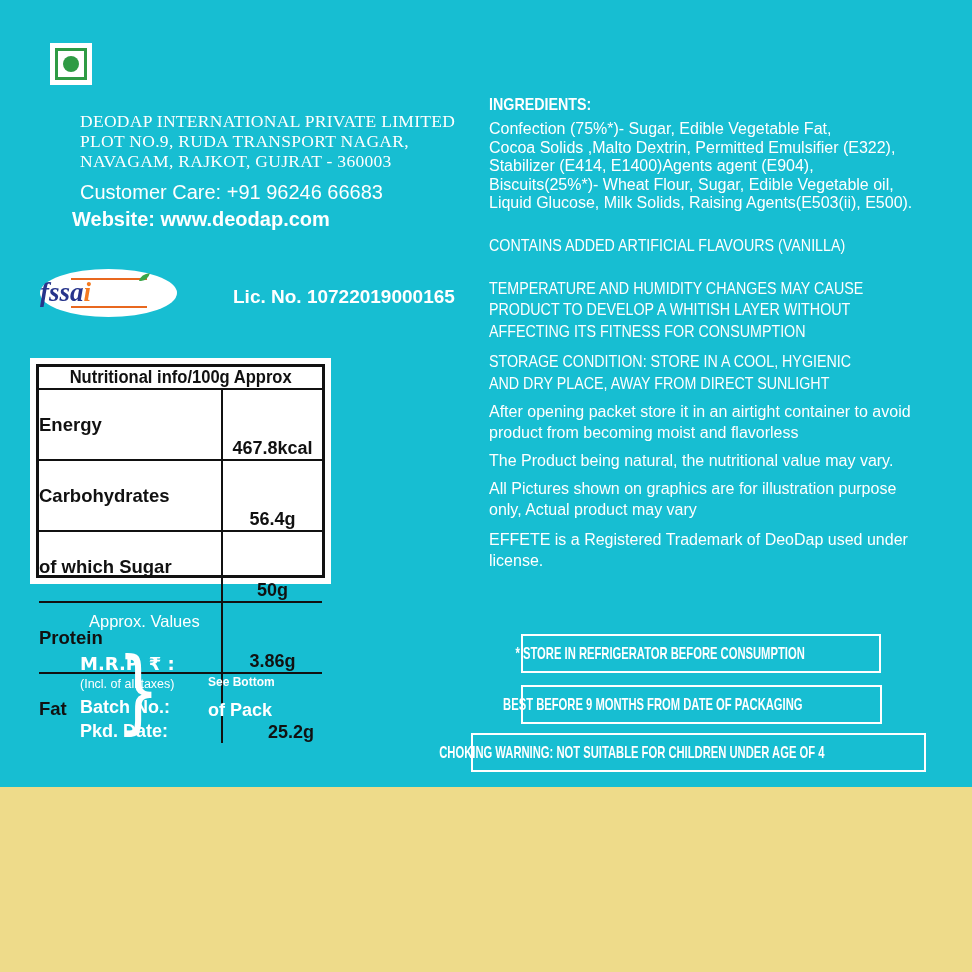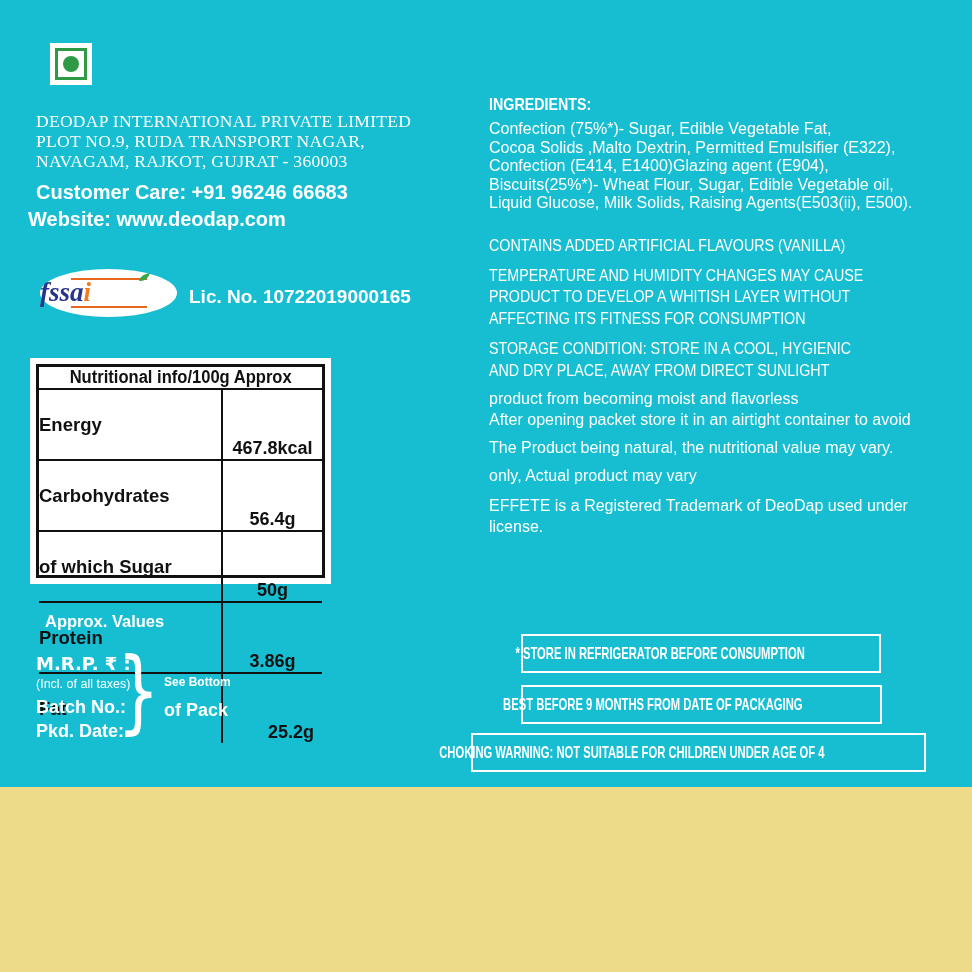--- a/index.html
+++ b/index.html
@@ -1,29 +1,29 @@
 <!DOCTYPE html>
 <html><head>
 <meta charset="utf-8">
 <style>
   html,body{margin:0;padding:0;}
   .page{position:relative;width:972px;height:972px;overflow:hidden;
         background:#17bed2;font-family:"Liberation Sans",sans-serif;color:#ffffff;}
   .abs{position:absolute;}
-  .nowrap{white-space:nowrap;}
+  .nowrap{white-space:nowrap;margin-left:44px;}
   .cond{transform:scaleX(0.84);transform-origin:0 50%;white-space:nowrap;}
 
   
   .veg{left:50px;top:43px;width:42px;height:42px;background:#fff;}
   .veg-border{position:absolute;left:5px;top:5px;width:26px;height:26px;border:3px solid #2e9b44;}
   .veg-dot{position:absolute;left:13px;top:13px;width:16px;height:16px;border-radius:50%;background:#2e9b44;}
 
   
   .addr{left:36px;top:111px;font-family:"Liberation Serif",serif;font-size:17.5px;line-height:20px;letter-spacing:.3px;}
-  .care{left:36px;top:181px;font-size:20px;font-weight:bold;}
+  .care{left:36px;top:181px;font-size:20px;font-weight:normal;}
   .site{left:28px;top:208px;font-size:20px;font-weight:bold;}
 
   
   .fssai{left:40px;top:269px;width:137px;height:48px;background:#fff;border-radius:50%;}
   .fssai-rule{position:absolute;left:31px;width:76px;height:2px;background:#e8681f;}
   .fssai-word{position:absolute;left:0;top:7px;width:100%;text-align:left;
               font-family:"Liberation Serif",serif;font-style:italic;font-weight:bold;font-size:27px;line-height:32px;color:#27348b;}
   .fssai-i{color:#f47a20;}
   .fssai-leaf{position:absolute;left:99px;top:4px;}
   .lic{left:189px;top:286px;font-size:19px;font-weight:bold;}
@@ -33,40 +33,40 @@
   .ntable{position:absolute;left:6px;top:6px;right:6px;bottom:6px;border:3px solid #111;display:flex;flex-direction:column;}
   .nhead{height:34px;border-bottom:2px solid #111;display:flex;align-items:center;justify-content:center;
          font-weight:bold;font-size:18px;}
   .nhead span{transform:scaleX(0.92);white-space:nowrap;}
   .nrow{flex:1;display:flex;border-bottom:2px solid #111;}
   .nrow:last-child{border-bottom:none;gap:37px;}
   .ncell-l{width:182px;border-right:2px solid #111;display:flex;align-items:center;
            font-weight:bold;font-size:18.5px;}
   .ncell-v{flex:1;display:flex;align-items:center;justify-content:center;font-weight:bold;font-size:18px;margin-top:48px;}
 
-  .approx{left:45px;top:612px;font-size:16.5px;font-weight:bold;}
+  .approx{left:45px;top:612px;font-size:16.5px;font-weight:normal;}
 
   
   .mrp{left:36px;top:653px;font-size:18px;font-weight:bold;}
   .taxes{left:36px;top:677px;font-size:12.5px;}
   .batch{left:36px;top:697px;font-size:18px;font-weight:bold;}
   .pkd{left:36px;top:721px;font-size:18px;font-weight:bold;}
   .brace{left:118px;top:645px;font-size:64px;line-height:92px;font-family:"DejaVu Sans",sans-serif;
          transform:scale(1.05,1.42);transform-origin:center;}
   .seeb1{left:164px;top:675px;font-size:12px;font-weight:bold;}
   .seeb2{left:164px;top:700px;font-size:18px;font-weight:bold;}
 
   
   .rcol{left:489px;top:94px;width:460px;}
   .ing-head{font-size:17px;font-weight:bold;line-height:22px;margin-bottom:4px;}
   .ing-line{font-size:16px;line-height:18.6px;white-space:nowrap;}
   .contains{margin-top:22px;font-size:17px;line-height:22px;}
   .p-caps{font-size:17px;line-height:21.5px;}
   .p-low{font-size:16px;line-height:21px;white-space:nowrap;}
-  .mt21{margin-top:8px;} .mt9{margin-top:9px;} .mt7{margin-top:7px;}
+  .mt21{margin-top:21px;} .mt9{margin-top:9px;} .mt7{margin-top:7px;}
 
   
   .wbox{border:2px solid #fff;display:flex;align-items:center;justify-content:flex-end;}
   .wbox1{left:521px;top:634px;width:356px;height:35px;}
   .wbox2{left:521px;top:685px;width:357px;height:35px;}
   .wbox3{left:471px;top:733px;width:451px;height:35px;}
   .wtext{font-weight:bold;font-size:17px;white-space:nowrap;transform:scaleX(0.66);transform-origin:center;}
 
   
   .cream{left:0;top:787px;width:972px;height:185px;background:#eedb8a;color:#1e1d1a;}
@@ -134,40 +134,41 @@
   <div class="abs pkd nowrap">Pkd. Date:</div>
   <div class="abs brace">}</div>
   <div class="abs seeb1 nowrap">See Bottom</div>
   <div class="abs seeb2 nowrap">of Pack</div>
 
   <div class="abs rcol">
     <div class="ing-head cond">INGREDIENTS:</div>
     <div>
       <div class="ing-line">Confection (75%*)- Sugar, Edible Vegetable Fat,</div>
       <div class="ing-line">Cocoa Solids ,Malto Dextrin, Permitted Emulsifier (E322),</div>
-      <div class="ing-line">Confection (E414, E1400)Glazing agent (E904),</div>
+      <div class="ing-line">Stabilizer (E414, E1400)Agents agent (E904),</div>
       <div class="ing-line">Biscuits(25%*)- Wheat Flour, Sugar, Edible Vegetable oil,</div>
       <div class="ing-line">Liquid Glucose, Milk Solids, Raising Agents(E503(ii), E500).</div>
     </div>
     <div class="contains cond">CONTAINS ADDED ARTIFICIAL FLAVOURS (VANILLA)</div>
     <div class="mt21">
       <div class="p-caps cond">TEMPERATURE AND HUMIDITY CHANGES MAY CAUSE</div>
       <div class="p-caps cond">PRODUCT TO DEVELOP A WHITISH LAYER WITHOUT</div>
       <div class="p-caps cond">AFFECTING ITS FITNESS FOR CONSUMPTION</div>
     </div>
     <div class="mt9">
       <div class="p-caps cond">STORAGE CONDITION: STORE IN A COOL, HYGIENIC</div>
       <div class="p-caps cond">AND DRY PLACE, AWAY FROM DIRECT SUNLIGHT</div>
     </div>
     <div class="mt7">
+      <div class="p-low">After opening packet store it in an airtight container to avoid</div>
       <div class="p-low">product from becoming moist and flavorless</div>
-      <div class="p-low">After opening packet store it in an airtight container to avoid</div>
     </div>
     <div class="mt7 p-low">The Product being natural, the nutritional value may vary.</div>
     <div class="mt7">
+      <div class="p-low">All Pictures shown on graphics are for illustration purpose</div>
       <div class="p-low">only, Actual product may vary</div>
     </div>
     <div class="mt9">
       <div class="p-low">EFFETE is a Registered Trademark  of DeoDap used under</div>
       <div class="p-low">license.</div>
     </div>
   </div>
 
   <div class="abs wbox wbox1">
     <span class="wtext">* STORE IN REFRIGERATOR BEFORE CONSUMPTION</span>

